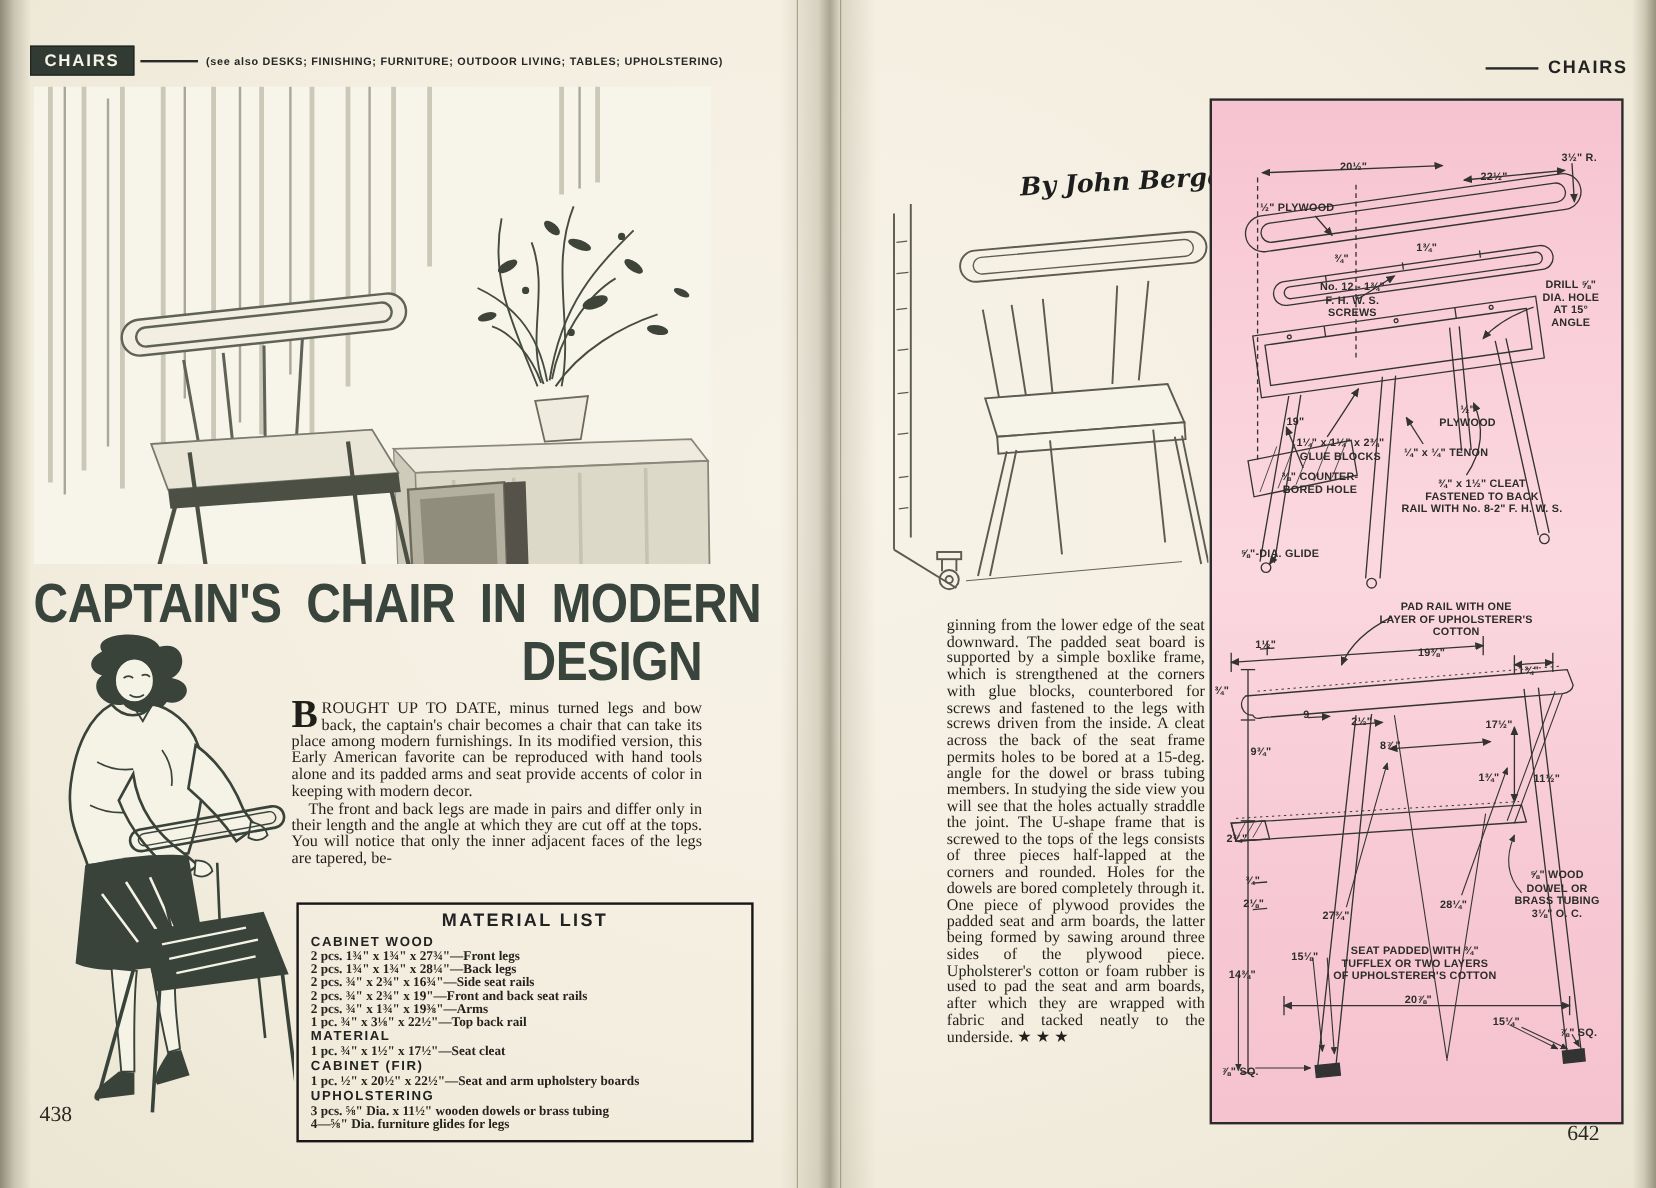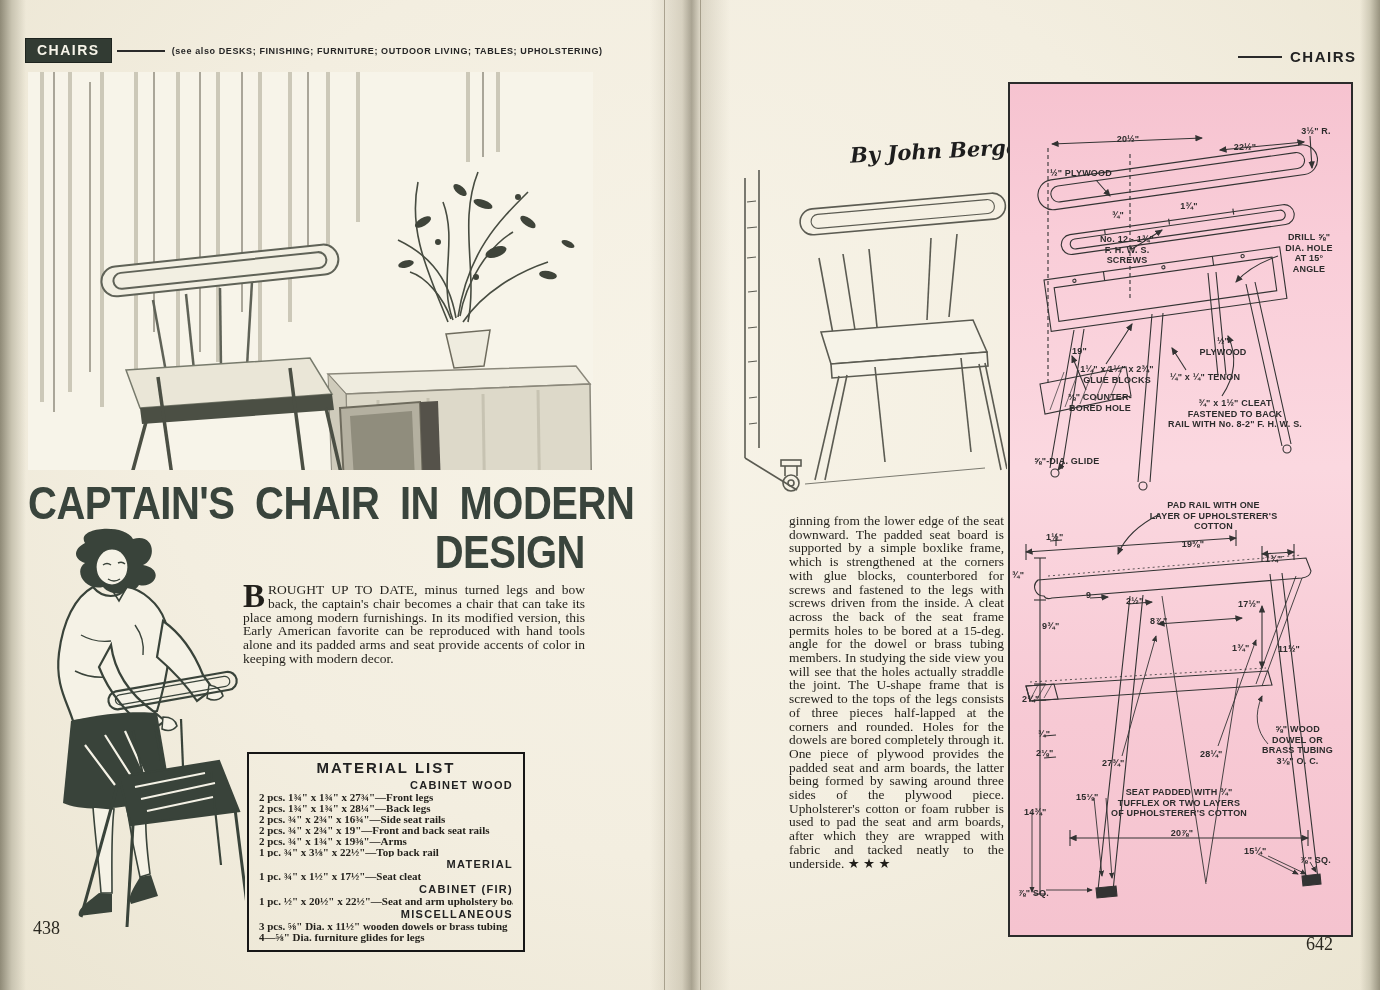--- a/index.html
+++ b/index.html
@@ -26,25 +26,25 @@
     transform:scaleY(1.15);transform-origin:left top;white-space:nowrap;}
   .title .t2{display:block;text-align:right;margin-top:-2px;}
 
   .bodyL{position:absolute;left:243px;top:583px;width:342px;
     font-family:"Liberation Serif",serif;font-size:13.5px;line-height:13.8px;
     text-align:justify;color:#211f1a;}
   .bodyL p{margin:0;}
   .bodyL p + p{text-indent:14px;margin-top:1px;}
   .dropcap{float:left;font-size:33px;line-height:25px;font-weight:700;margin:1px 3px 0 0;}
 
-  .mbox{position:absolute;left:247px;top:752px;width:278px;border:2px solid #161616;
+  .mbox{position:absolute;left:247px;top:752px;width:381px;border:2px solid #161616;
     padding:5px 10px 7px;box-sizing:border-box;}
   .ml-title{text-align:center;font-weight:700;font-size:15px;letter-spacing:2px;margin-bottom:3px;}
   .ml-row{white-space:nowrap;overflow:hidden;}
-  .ml-row.k-h{font-weight:700;font-size:11px;letter-spacing:1.3px;line-height:13px;margin-top:1px;text-align:right;}
+  .ml-row.k-h{font-weight:700;font-size:11px;letter-spacing:1.3px;line-height:13px;margin-top:1px;}
   .ml-row.k-i{font-family:"Liberation Serif",serif;font-weight:700;font-size:11px;line-height:10.9px;color:#24221d;}
 
   .pageno{position:absolute;font-family:"Liberation Serif",serif;font-size:18px;color:#2a2820;}
 
   
   .hdrR{position:absolute;left:1238px;top:48px;display:flex;align-items:center;}
   .hdrR .rule{width:44px;height:2px;background:#2a2a2a;margin-right:8px;}
   .hdrR .txt{font-weight:700;font-size:15px;letter-spacing:1.5px;color:#222;}
 
   .byline{position:absolute;left:850px;top:138px;font-family:"DejaVu Serif",serif;
@@ -206,38 +206,39 @@
       <line x1="118" y1="300" x2="112" y2="402" stroke-width="3"></line>
       <line x1="220" y1="284" x2="232" y2="380" stroke-width="3"></line>
       <line x1="196" y1="246" x2="206" y2="340"></line>
       <line x1="102" y1="262" x2="66" y2="392" stroke-width="3"></line>
     </g>
     <path d="M120,262 l70,-14 M126,274 l74,-16 M132,286 l66,-14" stroke="#f5f2e6" stroke-width="2"></path>
   </svg>
 
   <div class="bodyL">
     <p><span class="dropcap">B</span><span>ROUGHT UP TO DATE, minus turned legs and bow back, the captain's chair becomes a chair that can take its place among modern furnishings. In its modified version, this Early American favorite can be reproduced with hand tools alone and its padded arms and seat provide accents of color in keeping with modern decor.</span></p>
+    <p>The front and back legs are made in pairs and differ only in their length and the angle at which they are cut off at the tops. You will notice that only the inner adjacent faces of the legs are tapered, be-</p>
   </div>
 
   <div class="mbox">
     <div class="ml-title">MATERIAL LIST</div>
     <div>
 
     <div class="ml-row k-h">CABINET WOOD</div>
         <div class="ml-row k-i">2 pcs. 1¾" x 1¾" x 27¾"—Front legs</div>
         <div class="ml-row k-i">2 pcs. 1¾" x 1¾" x 28¼"—Back legs</div>
         <div class="ml-row k-i">2 pcs. ¾" x 2¾" x 16¾"—Side seat rails</div>
         <div class="ml-row k-i">2 pcs. ¾" x 2¾" x 19"—Front and back seat rails</div>
         <div class="ml-row k-i">2 pcs. ¾" x 1¾" x 19⅜"—Arms</div>
         <div class="ml-row k-i">1 pc. ¾" x 3⅛" x 22½"—Top back rail</div>
         <div class="ml-row k-h">MATERIAL</div>
         <div class="ml-row k-i">1 pc. ¾" x 1½" x 17½"—Seat cleat</div>
         <div class="ml-row k-h">CABINET (FIR)</div>
         <div class="ml-row k-i">1 pc. ½" x 20½" x 22½"—Seat and arm upholstery boards</div>
-        <div class="ml-row k-h">MISCELLANEOUS</div>
+        <div class="ml-row k-h">UPHOLSTERING</div>
         <div class="ml-row k-i">3 pcs. ⅝" Dia. x 11½" wooden dowels or brass tubing</div>
         <div class="ml-row k-i">4—⅝" Dia. furniture glides for legs</div>
       </div>
   </div>
 
   <div class="pageno" style="left:33px;top:918px">438</div>
 
   <div class="hdrR">
     <div class="rule"></div>
     <div class="txt">CHAIRS</div>

